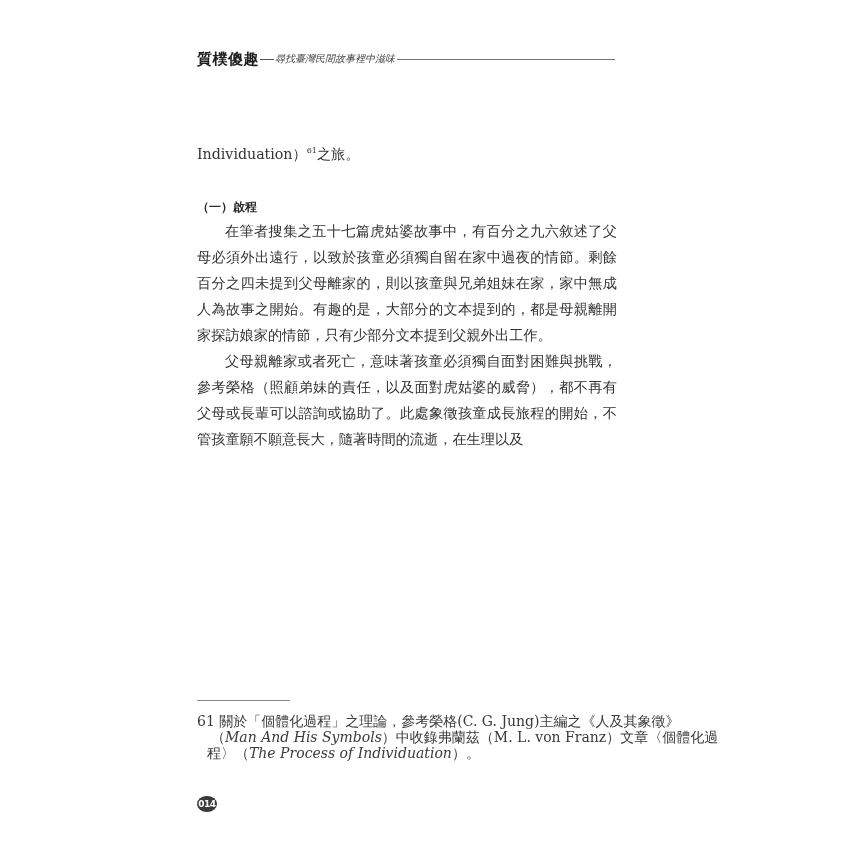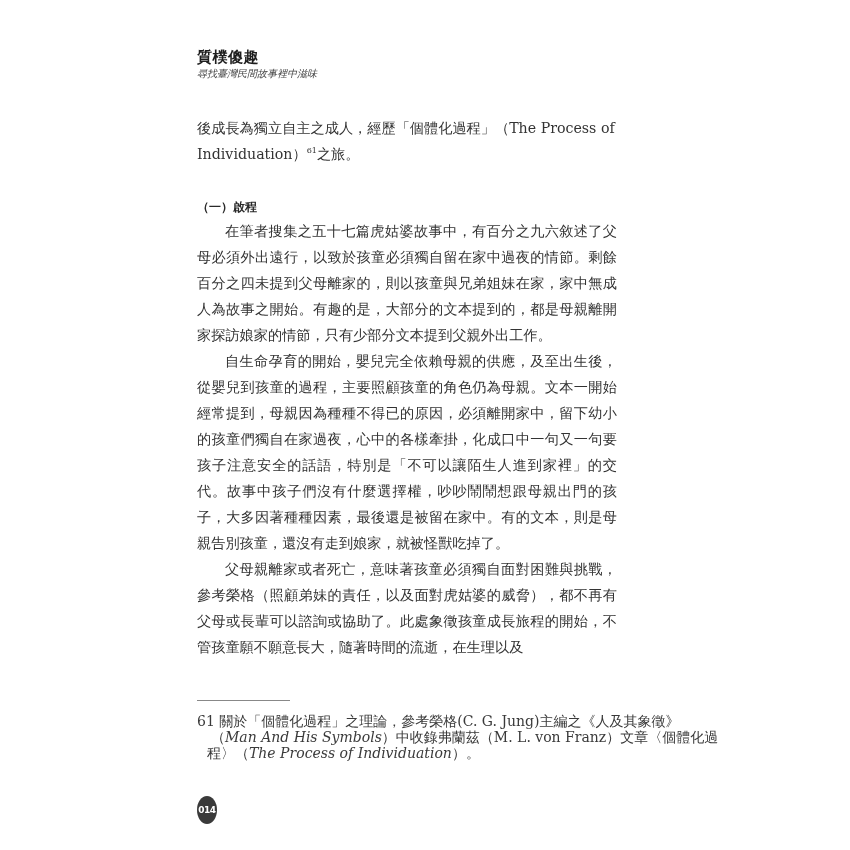--- a/index.html
+++ b/index.html
@@ -15,21 +15,21 @@
       font-family: "DejaVu Serif", "Liberation Serif", serif;
       color: #2b2b2b;
     }
     .running-header {
       position: absolute;
       left: 197px;
       top: 48px;
       width: 418px;
       height: 22px;
       display: flex;
-      flex-direction: column;
+      align-items: center;
     }
     .book-title {
       font-family: "DejaVu Serif", serif;
       font-size: 15px;
       font-weight: bold;
       color: #1e1e1e;
       letter-spacing: 0.5px;
       white-space: nowrap;
     }
     .header-dash {
@@ -106,21 +106,21 @@
       padding-left: 10px;
     }
     .footnote i {
       font-style: italic;
     }
     .page-number {
       position: absolute;
       left: 197px;
       top: 796px;
       width: 20px;
-      height: 28px;
+      height: 16px;
       border-radius: 50%;
       background: #3a3a3a;
       color: #ffffff;
       font-family: "DejaVu Sans", sans-serif;
       font-size: 9px;
       font-weight: bold;
       display: flex;
       align-items: center;
       justify-content: center;
       letter-spacing: -0.5px;
@@ -131,30 +131,29 @@
 
 <div class="running-header">
   <span class="book-title">質樸傻趣</span>
   <span class="header-dash"></span>
   <span class="book-subtitle">尋找臺灣民間故事裡中滋味</span>
   <span class="header-rule"></span>
 </div>
 
 <div class="body-text" style="top:115px;">
   <p class="para">
-    <span>後成長為獨立自主之成人，經歷「個體化過程」（The Process of</span><br>
+    <br>
     <span>Individuation）</span><sup class="fn-ref">61</sup><span>之旅。</span>
   </p>
 </div>
 
 <div class="section-heading">（一）啟程</div>
 
 <div class="body-text" style="top:218px;">
   <p class="para indent">在筆者搜集之五十七篇虎姑婆故事中，有百分之九六敘述了父母必須外出遠行，以致於孩童必須獨自留在家中過夜的情節。剩餘百分之四未提到父母離家的，則以孩童與兄弟姐妹在家，家中無成人為故事之開始。有趣的是，大部分的文本提到的，都是母親離開家探訪娘家的情節，只有少部分文本提到父親外出工作。</p>
-  <p class="para indent">自生命孕育的開始，嬰兒完全依賴母親的供應，及至出生後，從嬰兒到孩童的過程，主要照顧孩童的角色仍為母親。文本一開始經常提到，母親因為種種不得已的原因，必須離開家中，留下幼小的孩童們獨自在家過夜，心中的各樣牽掛，化成口中一句又一句要孩子注意安全的話語，特別是「不可以讓陌生人進到家裡」的交代。故事中孩子們沒有什麼選擇權，吵吵鬧鬧想跟母親出門的孩子，大多因著種種因素，最後還是被留在家中。有的文本，則是母親告別孩童，還沒有走到娘家，就被怪獸吃掉了。</p>
   <p class="para indent">父母親離家或者死亡，意味著孩童必須獨自面對困難與挑戰，參考榮格（照顧弟妹的責任，以及面對虎姑婆的威脅），都不再有父母或長輩可以諮詢或協助了。此處象徵孩童成長旅程的開始，不管孩童願不願意長大，隨著時間的流逝，在生理以及</p>
 </div>
 
 <div class="footnote-rule"></div>
 
 <div class="footnote">
   <div class="fn-line">
     <span>61</span>
     <span>關於「個體化過程」之理論，參考榮格(C. G. Jung)主編之《人及其象徵》</span>
   </div>

